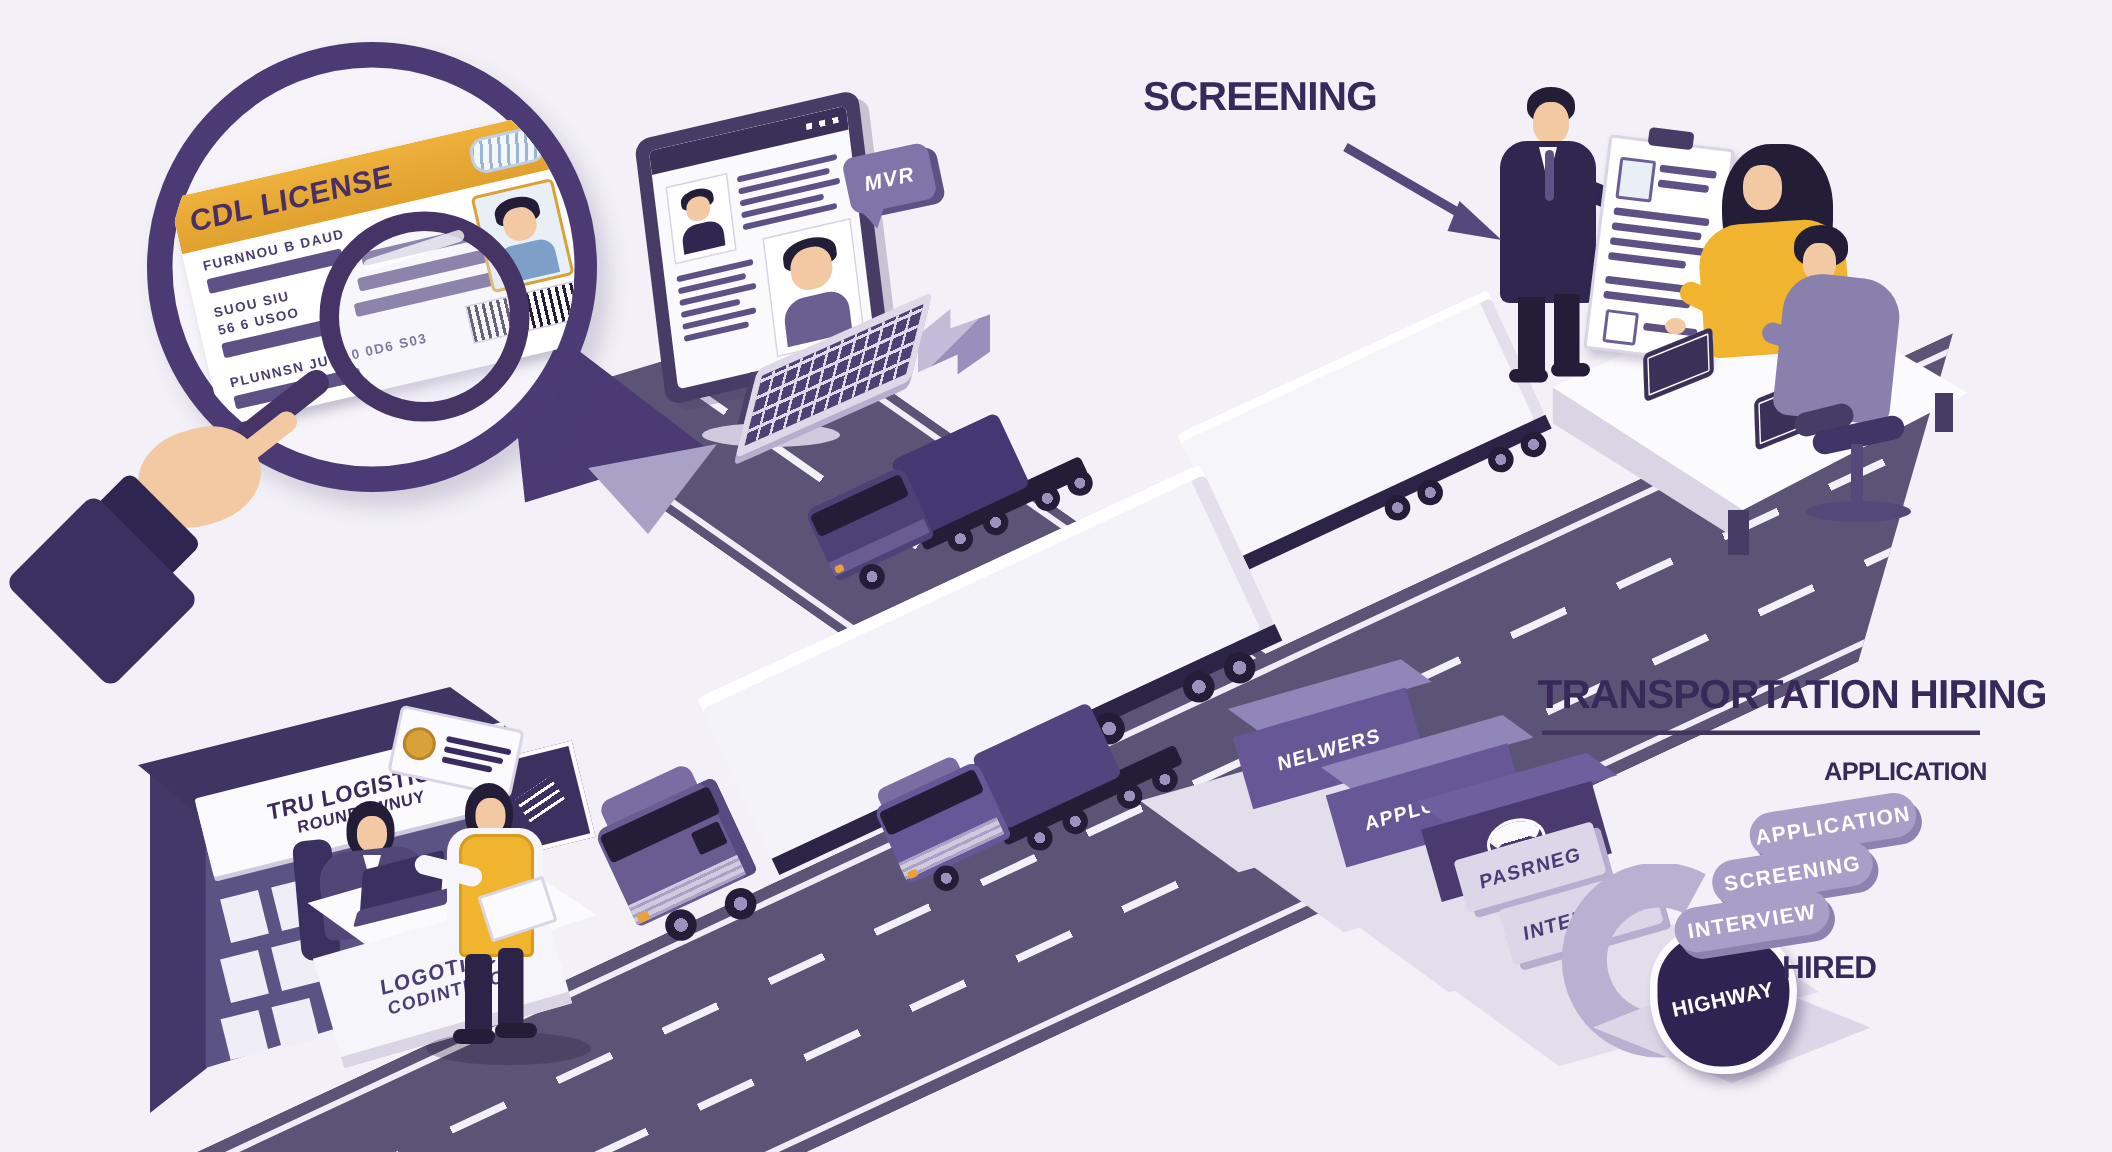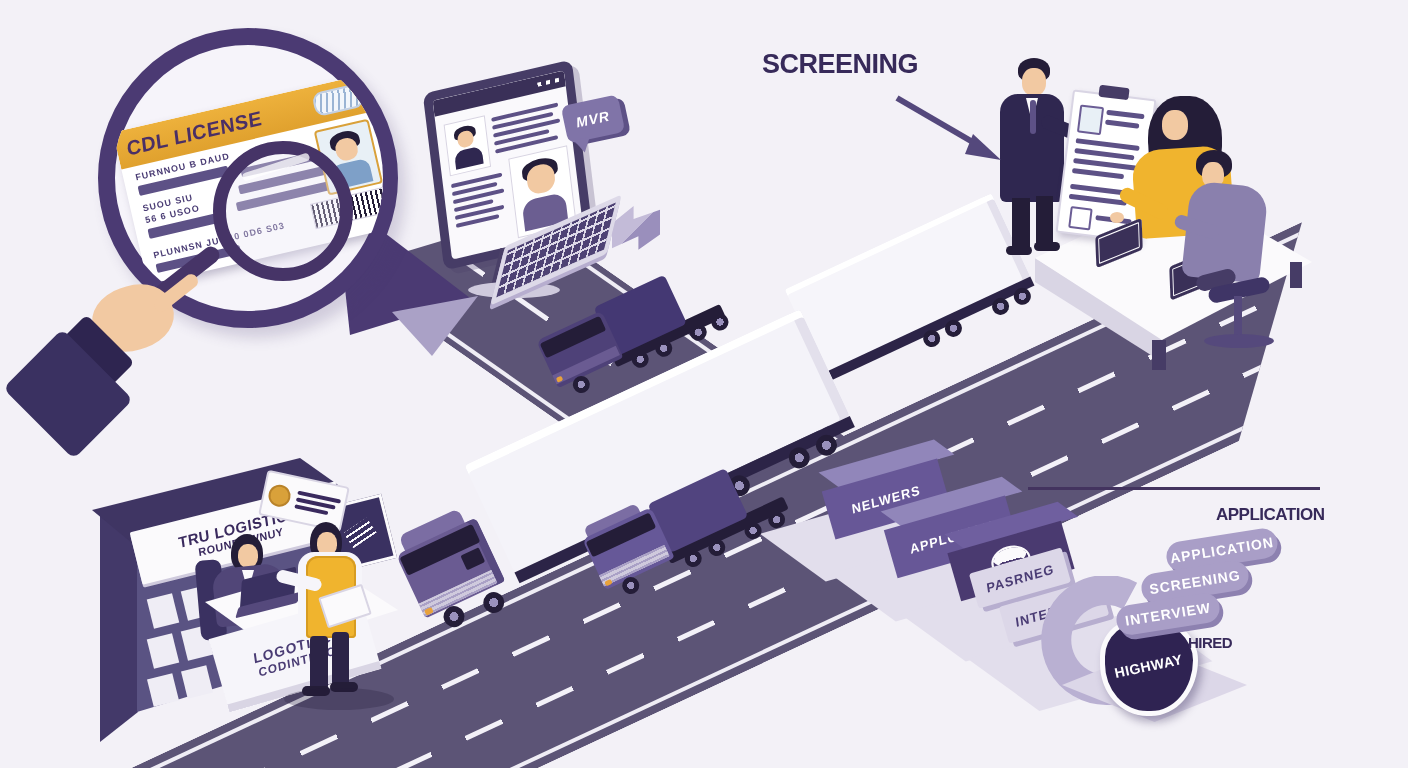--- a/index.html
+++ b/index.html
@@ -99,33 +99,34 @@
     <path d="M104 20 A 50 50 0 1 0 104 108" stroke="#b9b0d2" stroke-width="30" fill="none"></path>
   </svg>
   <div class="abs" style="left:1062px;top:648px;width:185px;height:74px;background:#dcd7e8;
               clip-path:polygon(50% 0,100% 50%,50% 100%,0 50%);"></div>
   <div class="abs" style="left:1100px;top:616px;width:88px;height:90px;background:#2f2352;border:5px solid #fbfafc;
               border-radius:48% 52% 50% 50% / 42% 46% 58% 54%;box-shadow:4px 6px 8px rgba(47,35,82,.35);
               display:flex;align-items:center;justify-content:center;">
     <span style="color:#ffffff;font-weight:bold;font-size:14px;transform:rotate(-12deg);letter-spacing:.5px;">HIGHWAY</span>
   </div>
 
+  <div class="abs big-title" style="left:1025px;top:448px;font-size:27px;">TRANSPORTATION HIRING</div>
   <div class="abs" style="left:1028px;top:487px;width:292px;height:3px;background:#43335f;"></div>
   <div class="abs big-title" style="left:1216px;top:505px;font-size:17px;">APPLICATION</div>
 
   <div class="pill" style="left:1166px;top:535px;width:112px;">
     <span>APPLICATION</span>
   </div>
   <div class="pill" style="left:1141px;top:567px;width:108px;">
     <span>SCREENING</span>
   </div>
   <div class="pill" style="left:1116px;top:599px;width:104px;">
     <span>INTERVIEW</span>
   </div>
-  <div class="abs big-title" style="left:1188px;top:634px;font-size:15px;">HIRED</div>
+  <div class="abs big-title" style="left:1188px;top:634px;font-size:21px;">HIRED</div>
 
   <div class="abs" style="left:540px;top:268px;width:190px;height:120px;transform:rotate(-25deg);">
     <div class="abs" style="left:62px;top:74px;width:120px;height:14px;background:#241d38;border-radius:3px;"></div>
     <div class="abs" style="left:66px;top:24px;width:78px;height:54px;background:#443873;border-radius:5px;"></div>
     <div class="abs" style="left:0;top:30px;width:72px;height:52px;background:#4e4178;border-radius:7px 7px 4px 4px;"></div>
     <div class="abs" style="left:2px;top:34px;width:66px;height:16px;background:#241d38;border-radius:3px;"></div>
     <div class="abs" style="left:0;top:68px;width:70px;height:10px;background:#6a5b92;"></div>
     <div class="abs" style="left:2px;top:72px;width:6px;height:5px;background:#e8a23c;border-radius:2px;"></div>
     <div class="wheel" style="left:14px;top:80px;"></div>
     <div class="wheel" style="left:78px;top:82px;"></div>

